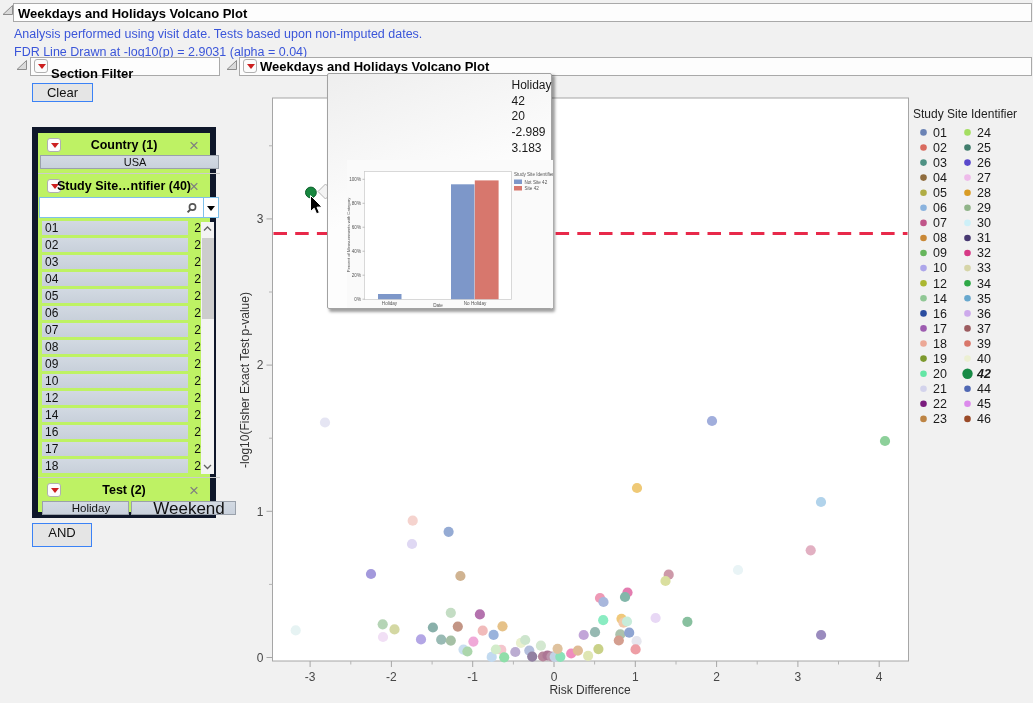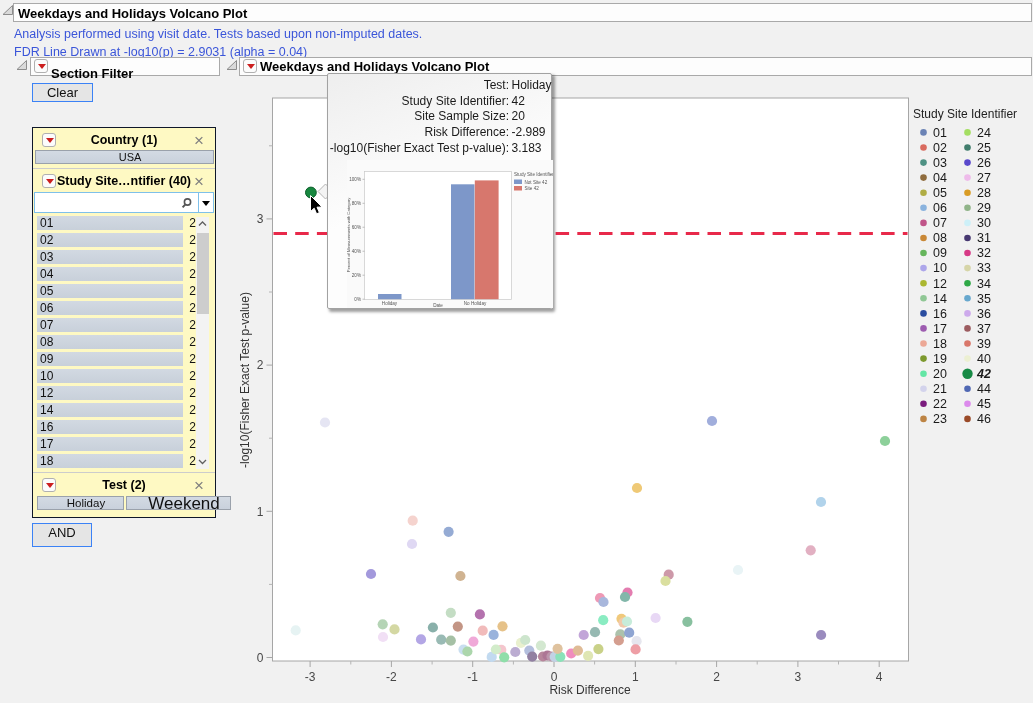--- a/index.html
+++ b/index.html
@@ -241,21 +241,21 @@
 
 <svg class="abs" style="left:226px;top:59px" width="12" height="12">
     <polygon points="10.5,1.5 10.5,10.5 1,10.5" fill="#d9d9d9" stroke="#8c8c8c" stroke-width="1"></polygon>
   </svg>
 <div class="obar" style="left:239px;top:57px;width:793px;height:19px;"></div>
 <div class="redbtn" style="left:243px;top:59px;"></div>
 <div class="abs otitle" style="left:260px;top:59px;">Weekdays and Holidays Volcano Plot</div>
 
 <div class="btn" style="left:32px;top:83px;width:61px;height:19px;line-height:17px;">Clear</div>
 
-<div class="abs" style="left:32px;top:127px;width:184px;height:391px;background:#fef9c3;border:1px solid #0f172a;">
+<div class="abs" style="left:32px;top:127px;width:184px;height:391px;background:#bef264;border:6px solid #0f172a;">
   <div class="redbtn" style="left:9px;top:5px;"></div>
   <div class="hdr" style="top:5px;">Country (1)</div>
   <div class="xicon" style="right:11px;top:7px;">×</div>
   <div class="fbtn" style="left:2px;top:22px;width:179px;height:14px;line-height:13px;font-size:11px;">USA</div>
   <div class="abs" style="left:0;top:40px;width:182px;border-top:1px solid #cccccc;"></div>
   <div class="redbtn" style="left:9px;top:46px;"></div>
   <div class="hdr" style="top:46px;">Study Site…ntifier (40)</div>
   <div class="xicon" style="right:11px;top:48px;">×</div>
   <div class="abs" style="left:1px;top:64px;width:180px;height:21px;background:#fff;border:1px solid #7ec0ea;">
      <svg class="abs" style="right:20px;top:4px" width="13" height="13" viewBox="0 0 13 13">
@@ -342,21 +342,20 @@
   <div class="fbtn" style="left:93px;top:368px;width:105px;height:14px;line-height:13px;font-size:17px;">Weekend</div>
 </div>
 
 <div class="btn" style="left:32px;top:523px;width:60px;height:24px;line-height:17px;">AND</div>
 
 <svg class="abs" style="left:317px;top:183px" width="17" height="17">
     <polygon points="8.5,1 16,8.5 8.5,16 1,8.5" fill="#f4f4f4" stroke="#b5b5b5" stroke-width="1"></polygon>
   </svg>
 
 <div class="abs" style="left:327px;top:73px;width:225px;height:236px;background:linear-gradient(160deg,#eeeeee,#fdfdfd 50%);border:1px solid #a2a2a2;border-radius:2px;box-shadow:2.5px 2.5px 3px rgba(0,0,0,0.38);">
-  <div class="abs" style="left:0px;top:4px;width:181px;text-align:right;white-space:nowrap;font-size:12px;color:#1a1a1a;line-height:15.7px;">Test:<br>Study Site Identifier:<br>Site Sample Size:<br>Risk Difference:<br>-log10(Fisher Exact Test p-value):</div>
   <div class="abs" style="left:183.5px;top:4px;white-space:nowrap;font-size:12px;color:#1a1a1a;line-height:15.7px;">Holiday<br>42<br>20<br>-2.989<br>3.183</div>
   <svg width="206" height="148" viewBox="0 0 412 296" style="position:absolute;left:19px;top:85.5px">
 <rect x="0" y="0" width="412" height="296" fill="#fafafa"></rect>
 <rect x="35" y="23" width="294" height="256" fill="#ffffff" stroke="#c8c8c8" stroke-width="1.4"></rect>
 <line x1="31" y1="278.4" x2="35" y2="278.4" stroke="#999" stroke-width="1.2"></line>
 <text x="28" y="281.6" text-anchor="end" class="mct">0%</text>
 <line x1="31" y1="230.4" x2="35" y2="230.4" stroke="#999" stroke-width="1.2"></line>
 <text x="28" y="233.6" text-anchor="end" class="mct">20%</text>
 <line x1="31" y1="182.5" x2="35" y2="182.5" stroke="#999" stroke-width="1.2"></line>
 <text x="28" y="185.7" text-anchor="end" class="mct">40%</text>

